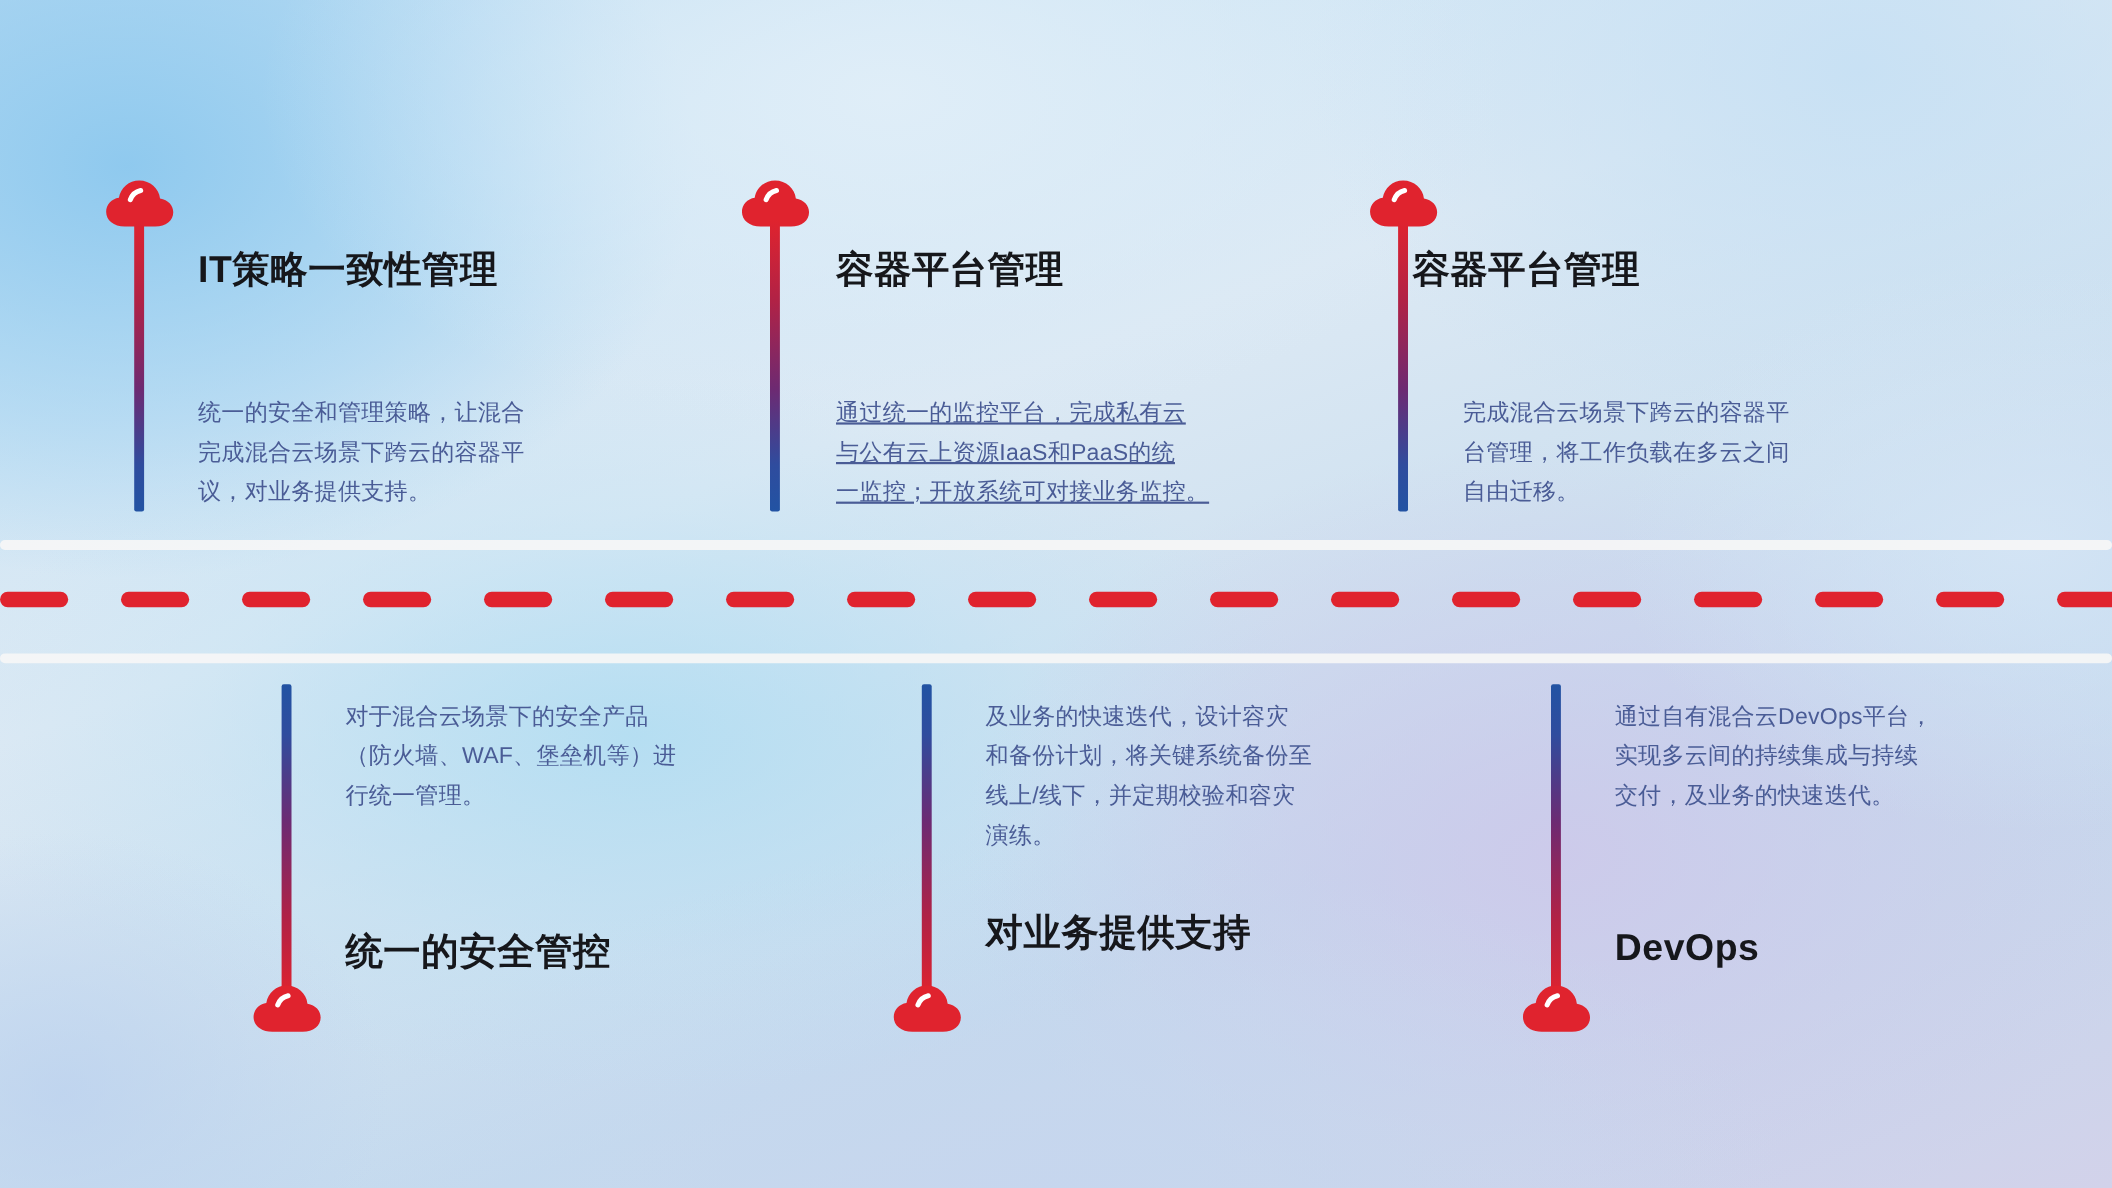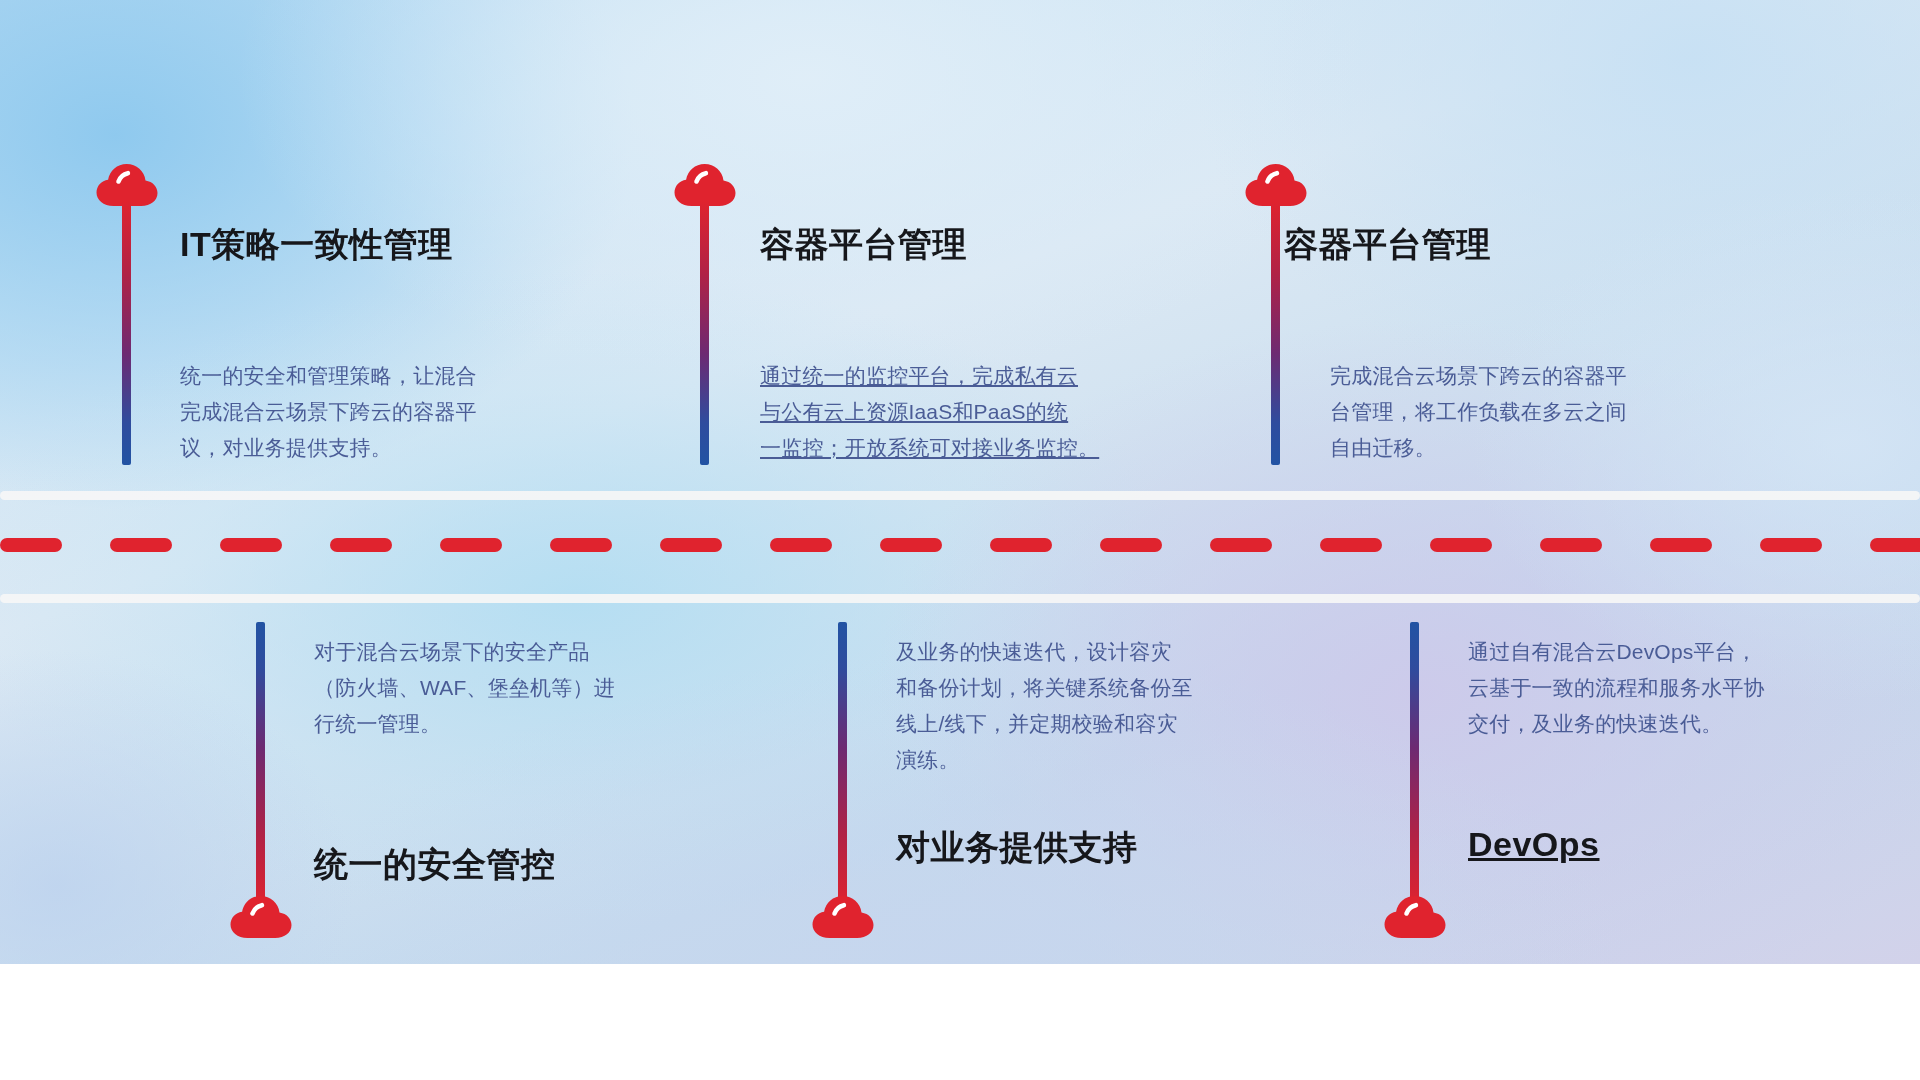--- a/index.html
+++ b/index.html
@@ -7,21 +7,21 @@
     padding: 0;
     background: #ffffff;
   }
   body {
     font-family: "Liberation Sans", "DejaVu Sans", sans-serif;
   }
 
   #canvas {
     position: relative;
     width: 1920px;
-    height: 964px;
+    height: 1080px;
     overflow: hidden;
     background: #84cc16;
   }
 
   
   .bg-layer {
     position: absolute;
     inset: 0;
     pointer-events: none;
   }
@@ -270,18 +270,18 @@
 
   <div class="item">
     <div class="stem up" style="left:1410px; top:622px; height:286px;"></div>
     <div class="cloud" style="left:1383px; top:893px;">
       <svg viewBox="0 0 64 46" xmlns="http://www.w3.org/2000/svg">
         <path d="M18.5 45C8.3 45 1.5 39.3 1.5 31.6c0-6.6 4.9-11.8 11.6-12.8C14.6 9.6 22.2 3 31.6 3c9.9 0 18 7.2 18.9 16.4C57.9 20.6 62.5 25.7 62.5 32c0 7.5-6.7 13-16.4 13H18.5z" fill="#e0232e"></path>
         <path d="M23.5 20.5c1.6-4.3 5.2-7.4 9.4-8.3" fill="none" stroke="#ffffff" stroke-width="4.6" stroke-linecap="round"></path>
       </svg>
     </div>
     <div class="body-text" style="left:1468px; top:634px; width:430px;">通过自有混合云DevOps平台，
-云基于一致的流程和服务水平协
+实现多云间的持续集成与持续
 交付，及业务的快速迭代。</div>
-    <div class="heading" style="left:1468px; top:825px;text-decoration:underline;">DevOps</div>
+    <div class="heading" style="left:1468px; top:843px;">DevOps</div>
   </div>
 
 </div>
 
 </body></html>

